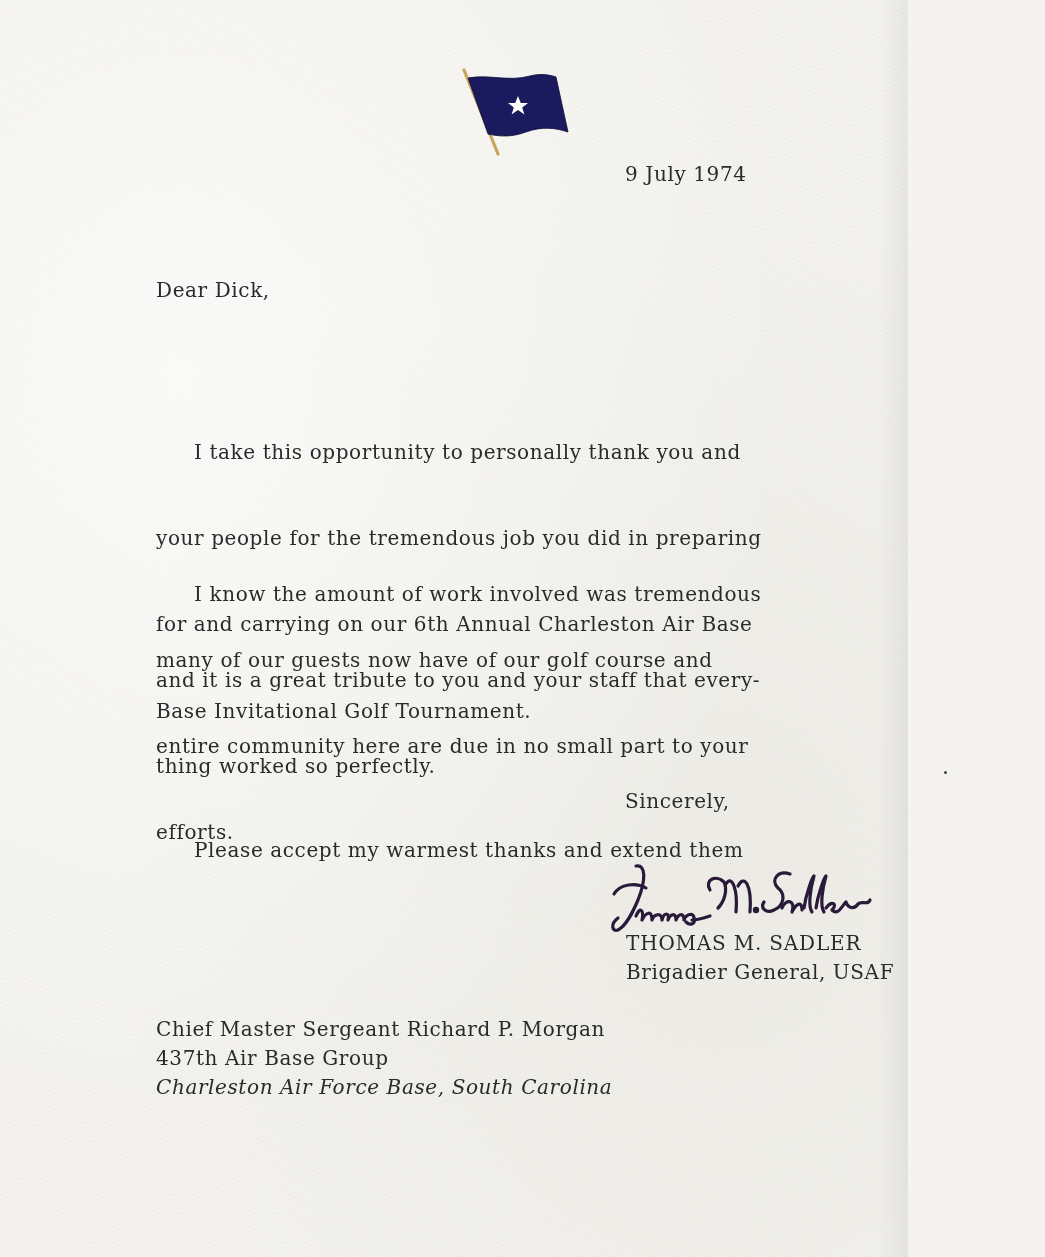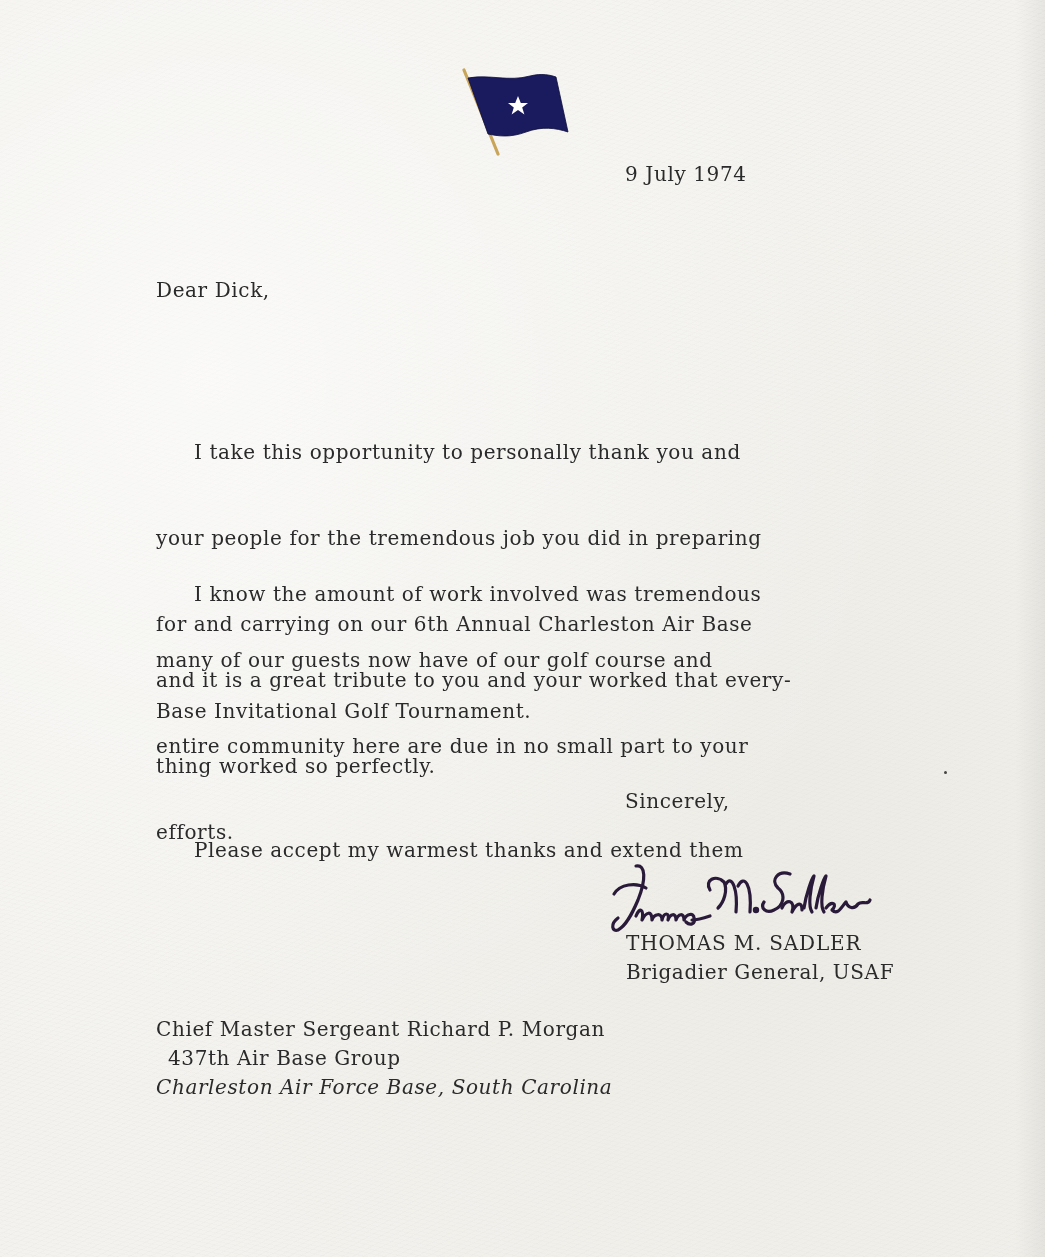--- a/index.html
+++ b/index.html
@@ -5,21 +5,21 @@
     html, body {
       margin: 0;
       padding: 0;
       width: 1045px;
       height: 1257px;
       overflow: hidden;
       background: #f4f3ef;
     }
     .page {
       position: relative;
-      width: 1045px;
+      width: 908px;
       height: 1257px;
       background:
         radial-gradient(ellipse at 20% 30%, rgba(255,255,255,0.6), rgba(0,0,0,0) 60%),
         radial-gradient(ellipse at 80% 70%, rgba(230,228,220,0.5), rgba(0,0,0,0) 60%),
         repeating-linear-gradient(12deg, rgba(0,0,0,0.012) 0px, rgba(0,0,0,0.012) 1px, rgba(0,0,0,0) 1px, rgba(0,0,0,0) 4px),
         repeating-linear-gradient(-28deg, rgba(0,0,0,0.010) 0px, rgba(0,0,0,0.010) 1px, rgba(0,0,0,0) 1px, rgba(0,0,0,0) 5px),
         #f3f2ee;
       font-family: "DejaVu Serif", serif;
       color: #2b2b2b;
     }
@@ -59,21 +59,21 @@
       position: absolute;
       left: 606px;
       top: 860px;
       width: 270px;
       height: 80px;
     }
     .signer-name { left: 626px; top: 929px; letter-spacing: 0.8px; }
     .signer-title { left: 626px; top: 958px; }
     .recipient { left: 156px; }
     .r1 { top: 1015px; }
-    .r2 { top: 1044px; margin-left: 12px; }
+    .r2 { top: 1044px; }
     .r3 { top: 1073px; font-style: italic; }
     .line { display: block; }
     .speck {
       position: absolute;
       width: 3px; height: 3px;
       border-radius: 50%;
       background: #444;
     }
   </style>
 </head>
@@ -94,21 +94,21 @@
 
   <div class="text para p1">
     <span class="line indent">I take this opportunity to personally thank you and</span>
     <span class="line">your people for the tremendous job you did in preparing</span>
     <span class="line">for and carrying on our 6th Annual Charleston Air Base</span>
     <span class="line">Base Invitational Golf Tournament.</span>
   </div>
 
   <div class="text para p2">
     <span class="line indent">I know the amount of work involved was tremendous</span>
-    <span class="line">and it is a great tribute to you and your worked that every-</span>
+    <span class="line">and it is a great tribute to you and your staff that every-</span>
     <span class="line">thing worked so perfectly.</span>
   </div>
 
   <div class="text para p3">
     <span class="line">many of our guests now have of our golf course and</span>
     <span class="line">entire community here are due in no small part to your</span>
     <span class="line">efforts.</span>
   </div>
 
   <div class="text para p4">

